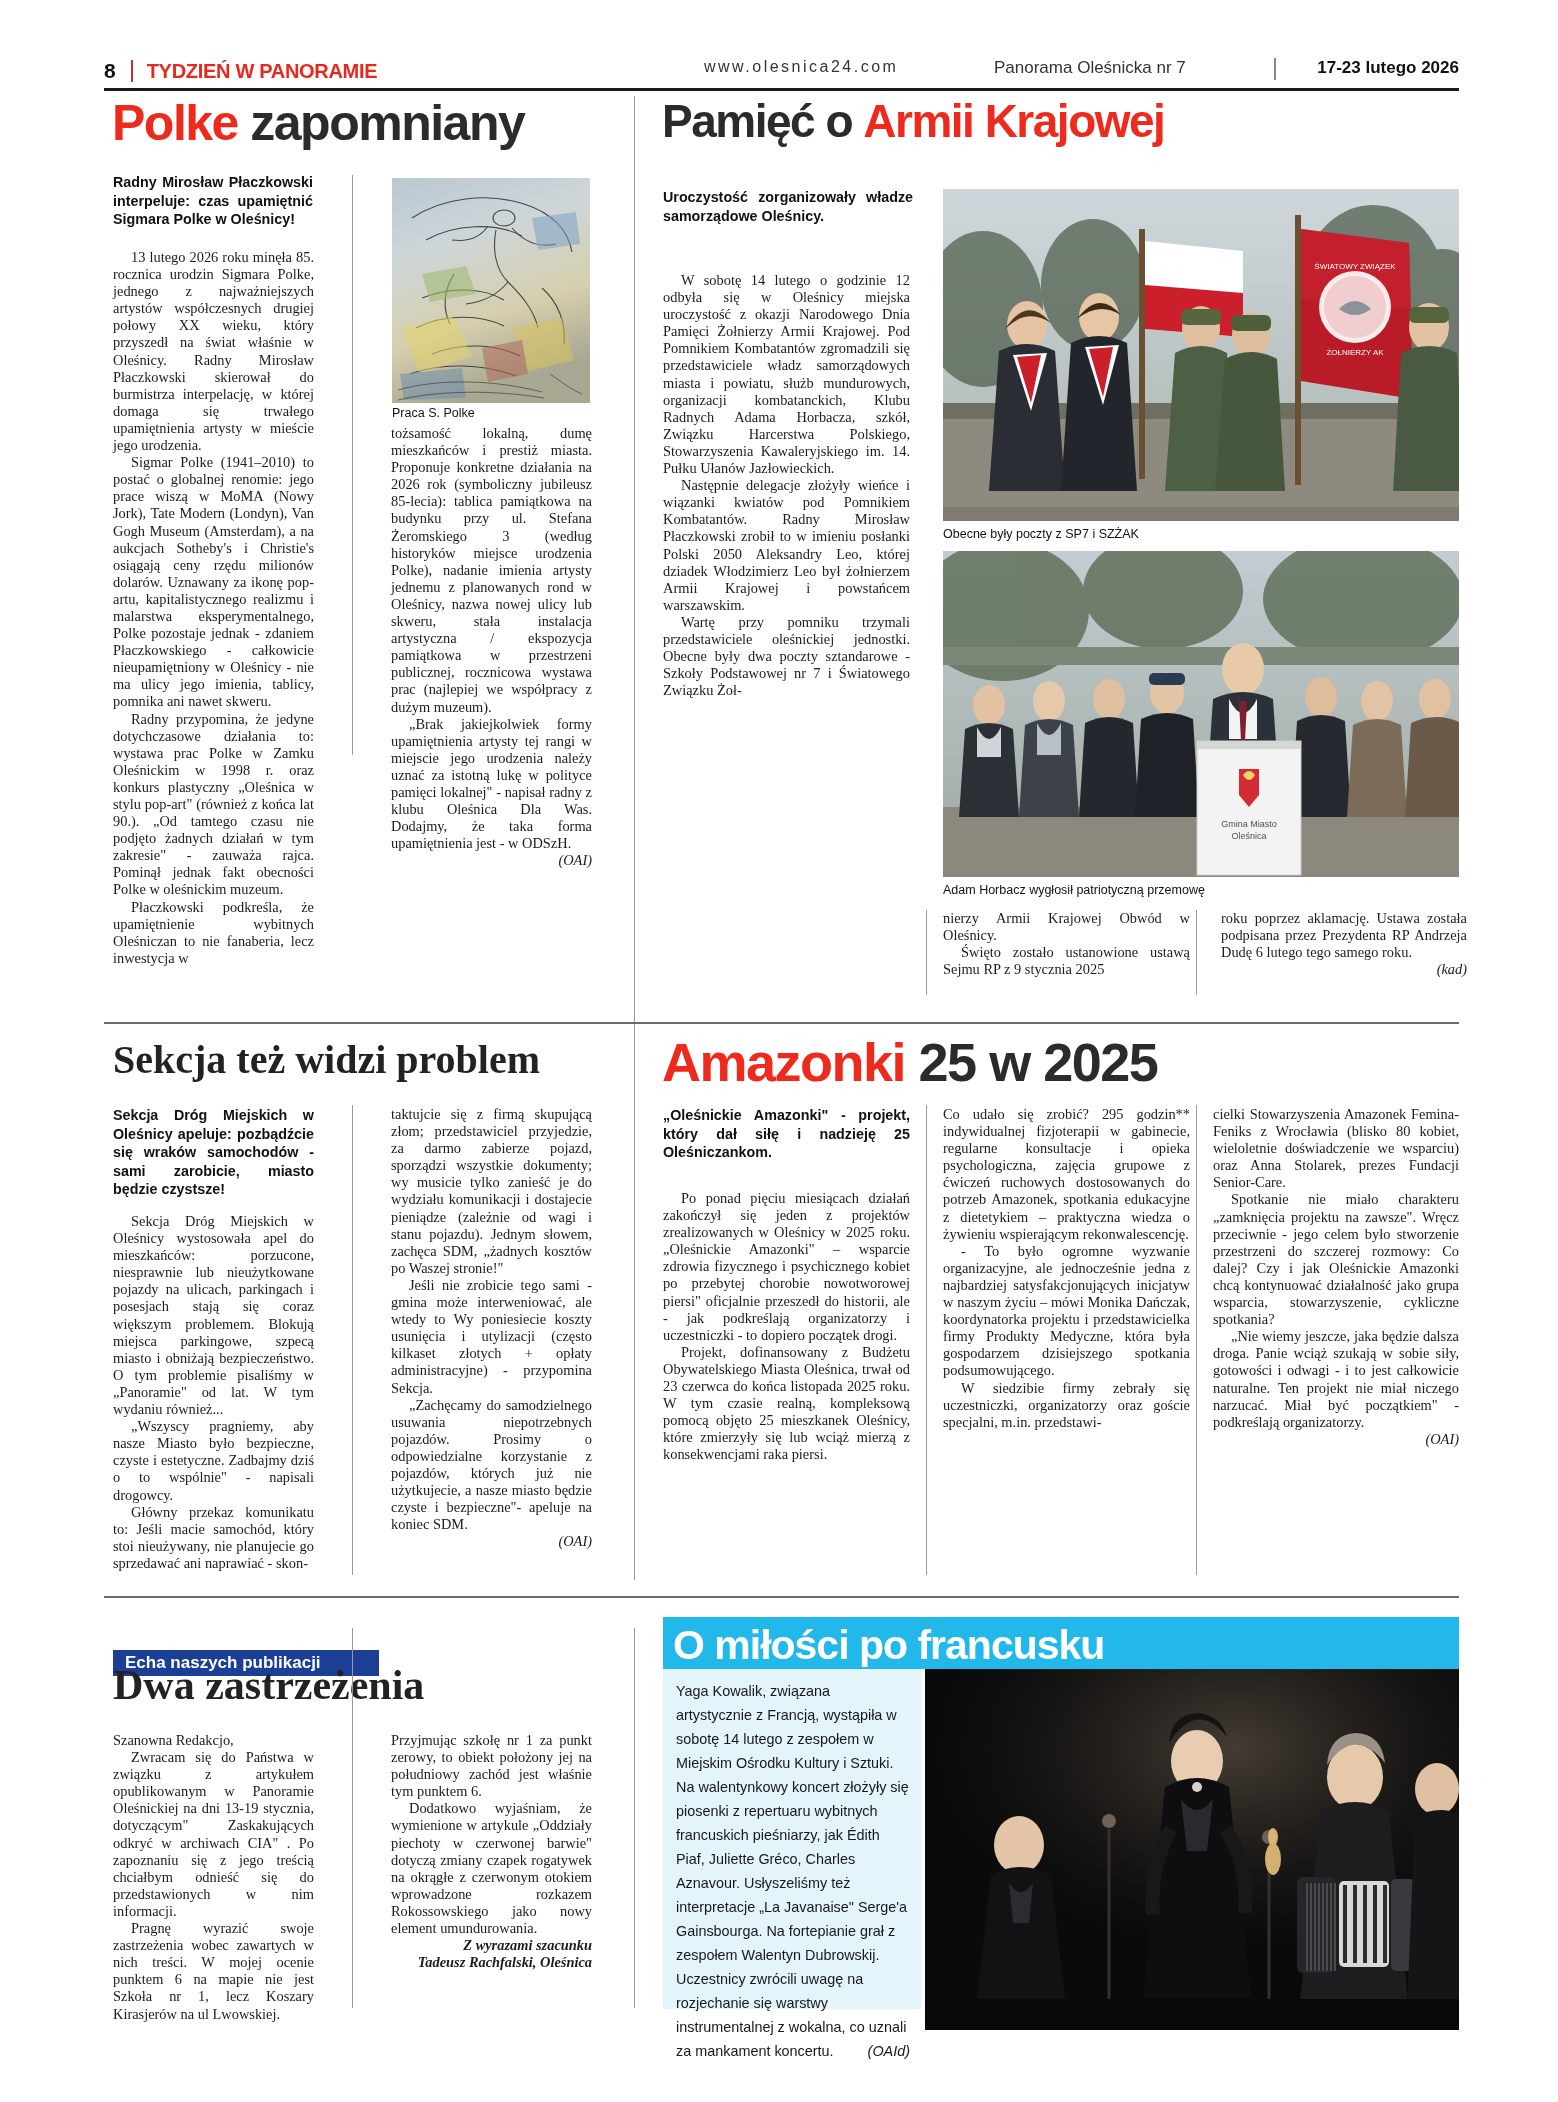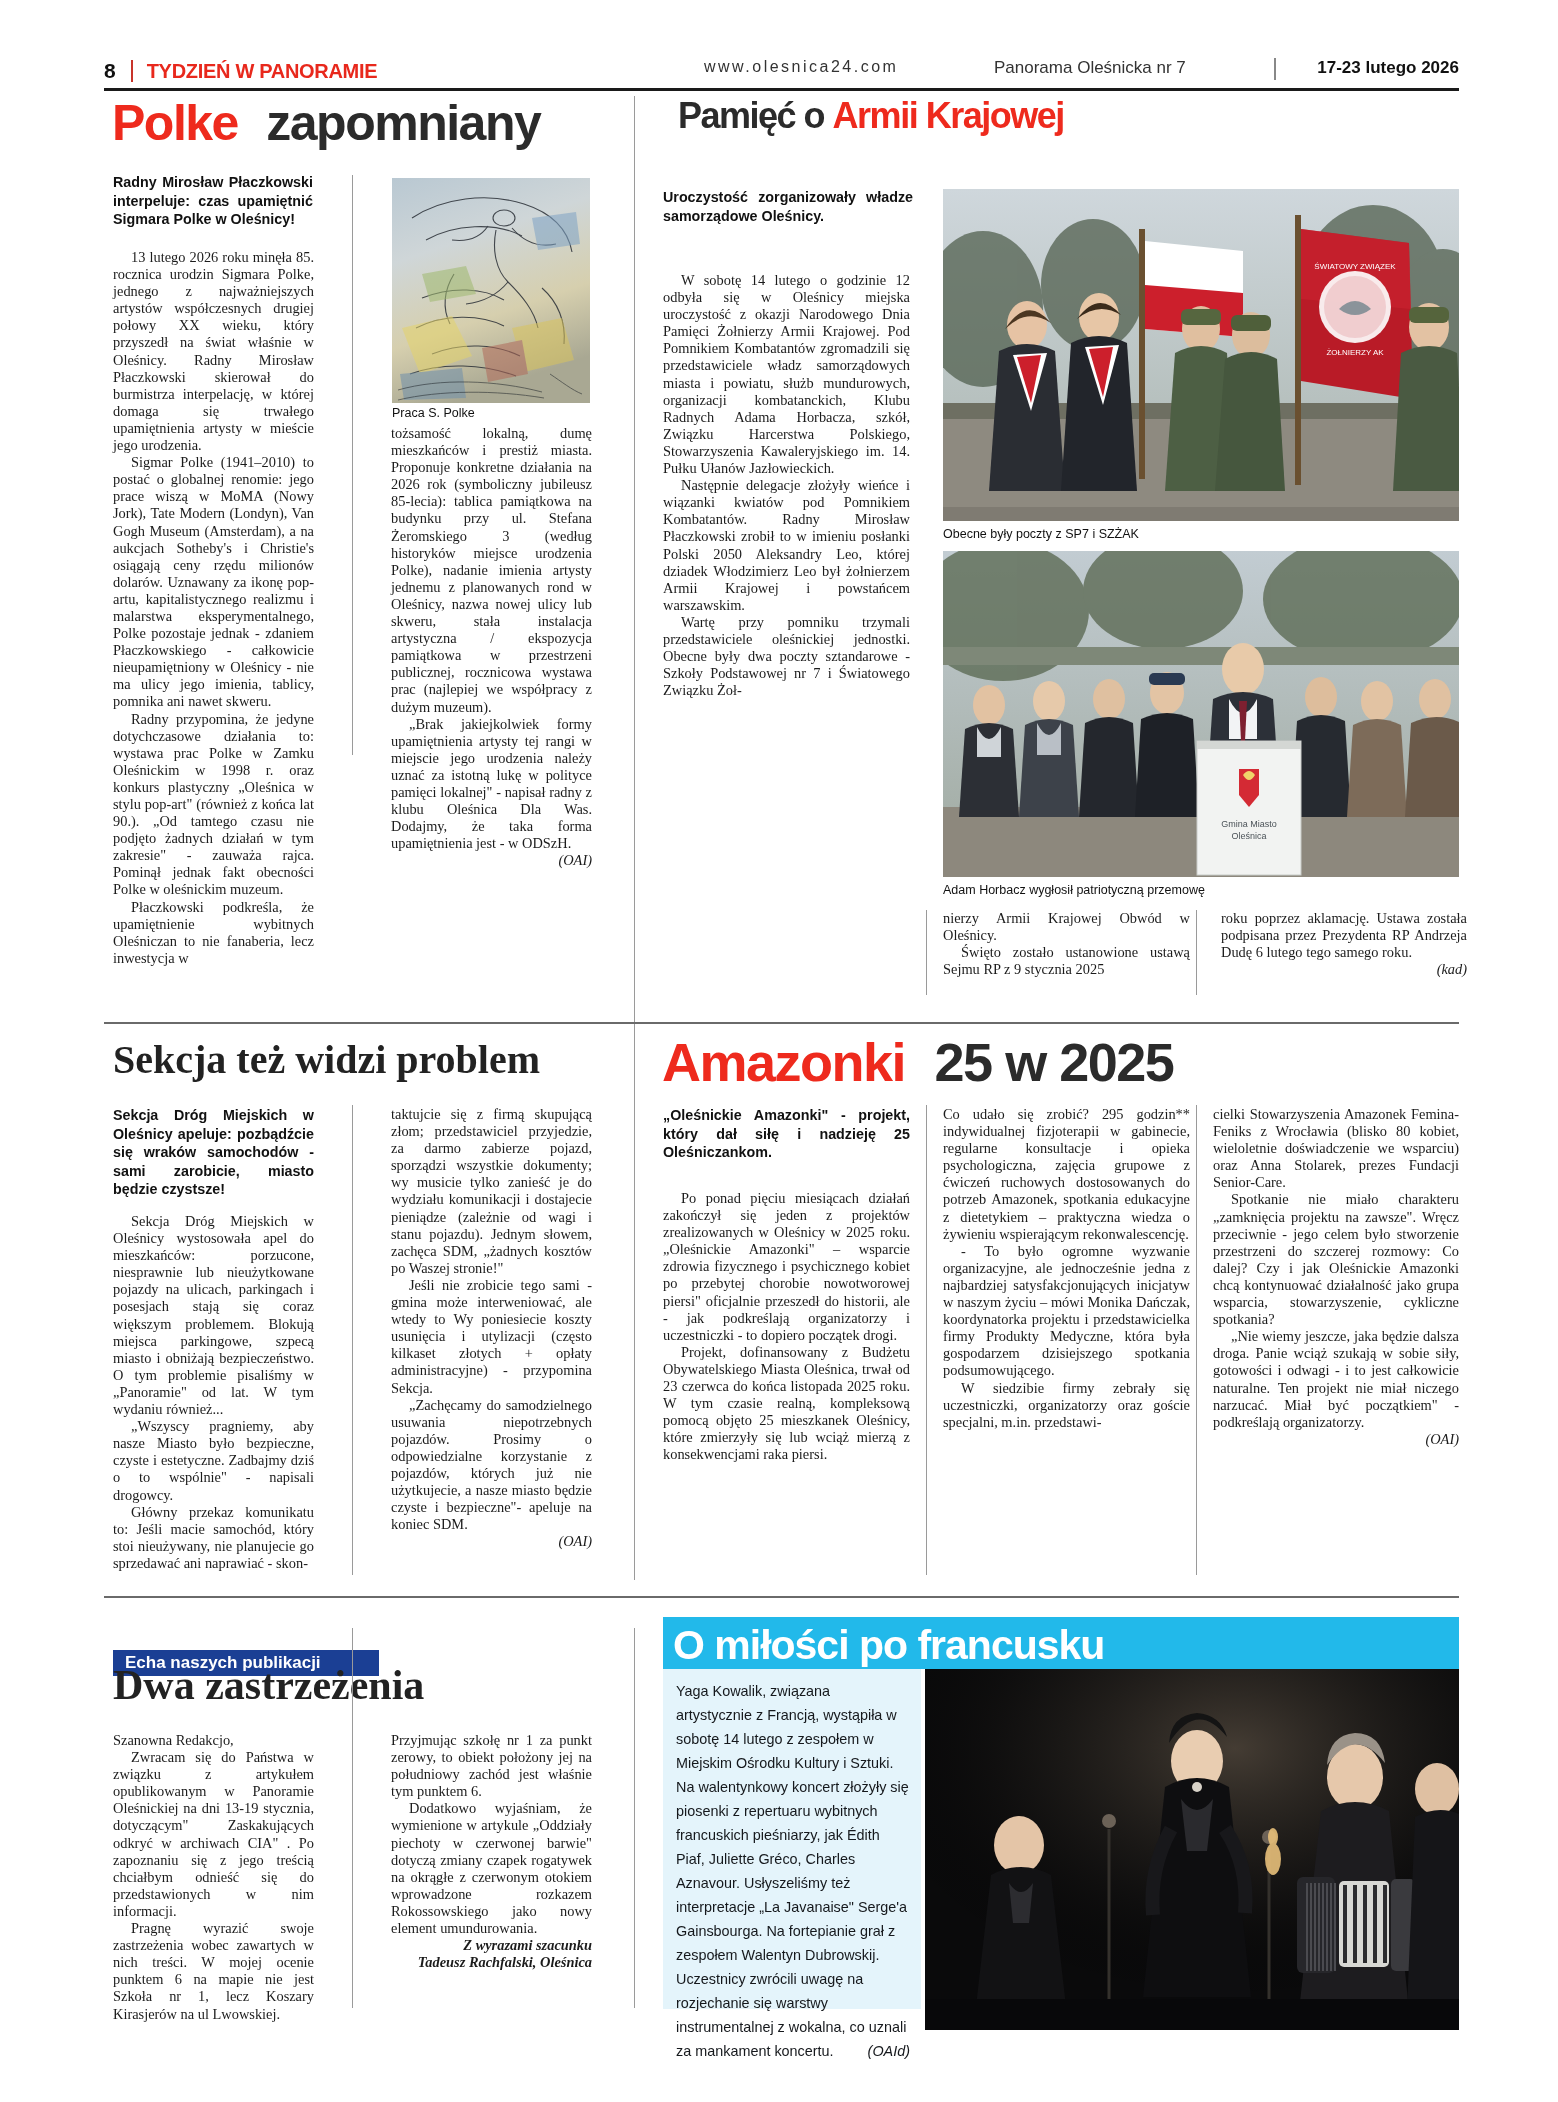--- a/index.html
+++ b/index.html
@@ -55,21 +55,21 @@
   .headline {
     position:absolute;
     font-family:"Liberation Sans", sans-serif;
     font-weight:bold;
     letter-spacing:-1.5px;
     line-height:1;
     color:#222;
     white-space:nowrap;
   }
   .headline .hl-red { color:#ee2a1d; }
-  .headline .hl-dark { color:#2b2b2b;margin-left:16px; }
+  .headline .hl-dark { color:#2b2b2b; }
 
   .headline-serif {
     position:absolute;
     font-family:"Liberation Serif", serif;
     font-weight:bold;
     line-height:1;
     color:#222;
     white-space:nowrap;
   }
 
@@ -213,21 +213,21 @@
   <div class="col" style="left:391px; top:425px; width:201px;">
     <p class="noind">tożsamość lokalną, dumę mieszkańców i prestiż miasta. Proponuje konkretne działania na 2026 rok (symboliczny jubileusz 85-lecia): tablica pamiątkowa na budynku przy ul. Stefana Żeromskiego 3 (według historyków miejsce urodzenia Polke), nadanie imienia artysty jednemu z planowanych rond w Oleśnicy, nazwa nowej ulicy lub skweru, stała instalacja artystyczna / ekspozycja pamiątkowa w przestrzeni publicznej, rocznicowa wystawa prac (najlepiej we współpracy z dużym muzeum).</p>
     <p>„Brak jakiejkolwiek formy upamiętnienia artysty tej rangi w miejscie jego urodzenia należy uznać za istotną lukę w polityce pamięci lokalnej" - napisał radny z klubu Oleśnica Dla Was. Dodajmy, że taka forma upamiętnienia jest - w ODSzH.</p>
     <span class="sig ital">(OAI)</span>
   </div>
 
   <div class="vrule" style="left:352px; top:175px; height:580px;"></div>
 
   <div class="vrule" style="left:634px; top:96px; height:960px;"></div>
 
-  <div class="headline" style="left:662px; top:98px; font-size:36px;">
+  <div class="headline" style="left:662px; top:98px; font-size:46px;">
     <span class="hl-dark">Pamięć o</span><span>&nbsp;</span><span class="hl-red">Armii Krajowej</span>
   </div>
 
   <div class="lead" style="left:663px; top:188px; width:250px;">Uroczystość zorganizowały władze samorządowe Oleśnicy.</div>
 
   <div class="photo" style="left:943px; top:189px; width:516px; height:332px;">
     <svg width="516" height="332" viewBox="0 0 516 332" preserveAspectRatio="none">
       <defs>
         <linearGradient id="sky1" x1="0" y1="0" x2="0" y2="1">
           <stop offset="0%" stop-color="#cfd7dc"></stop>

